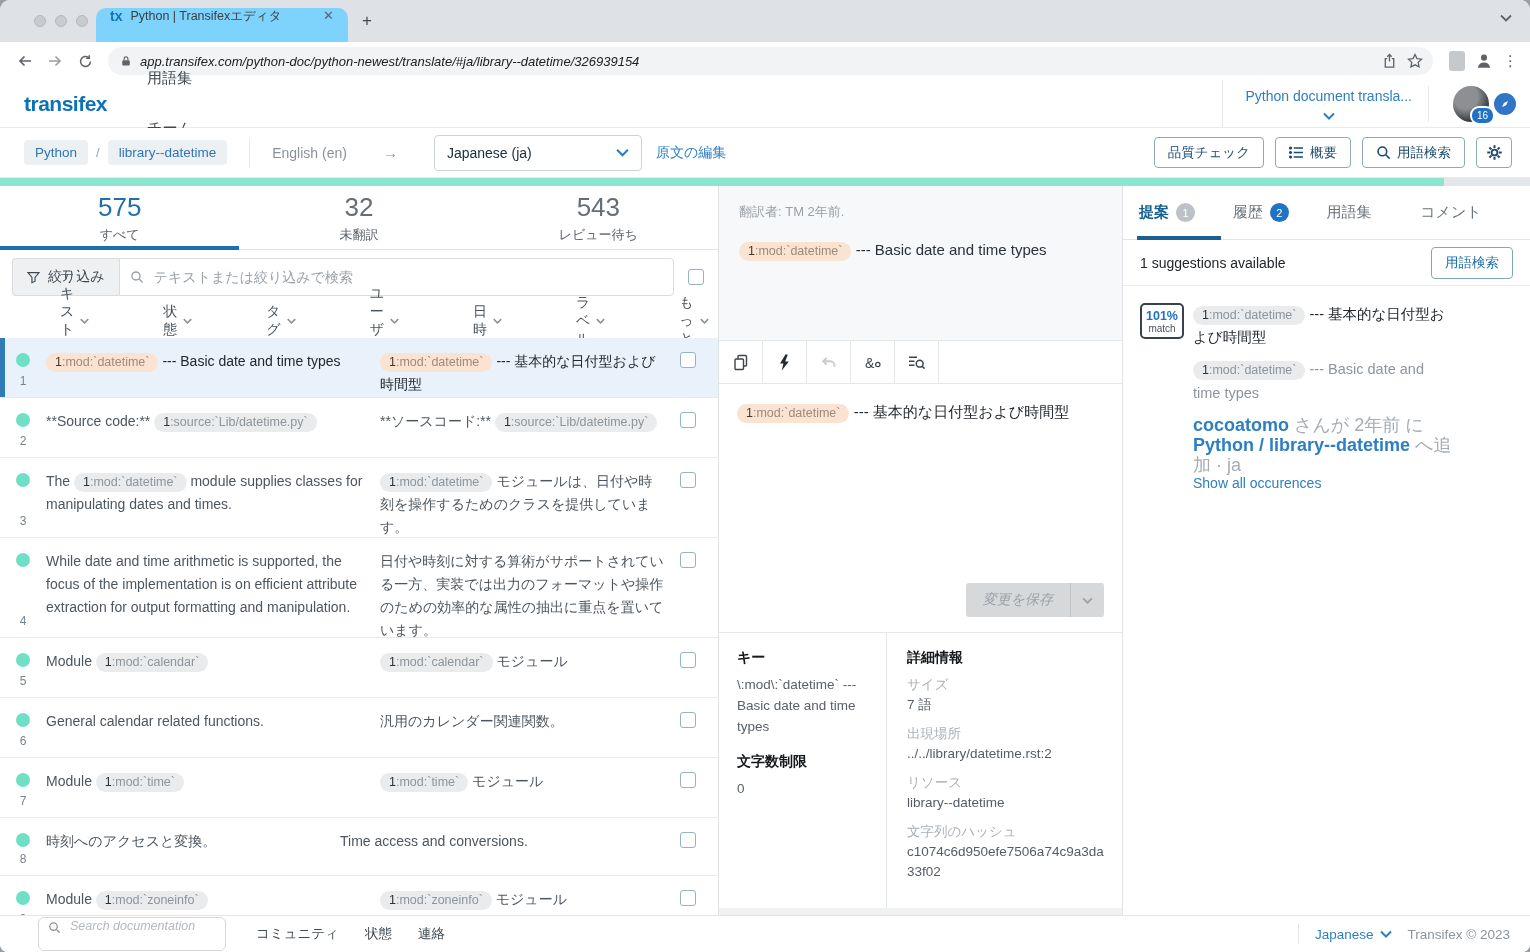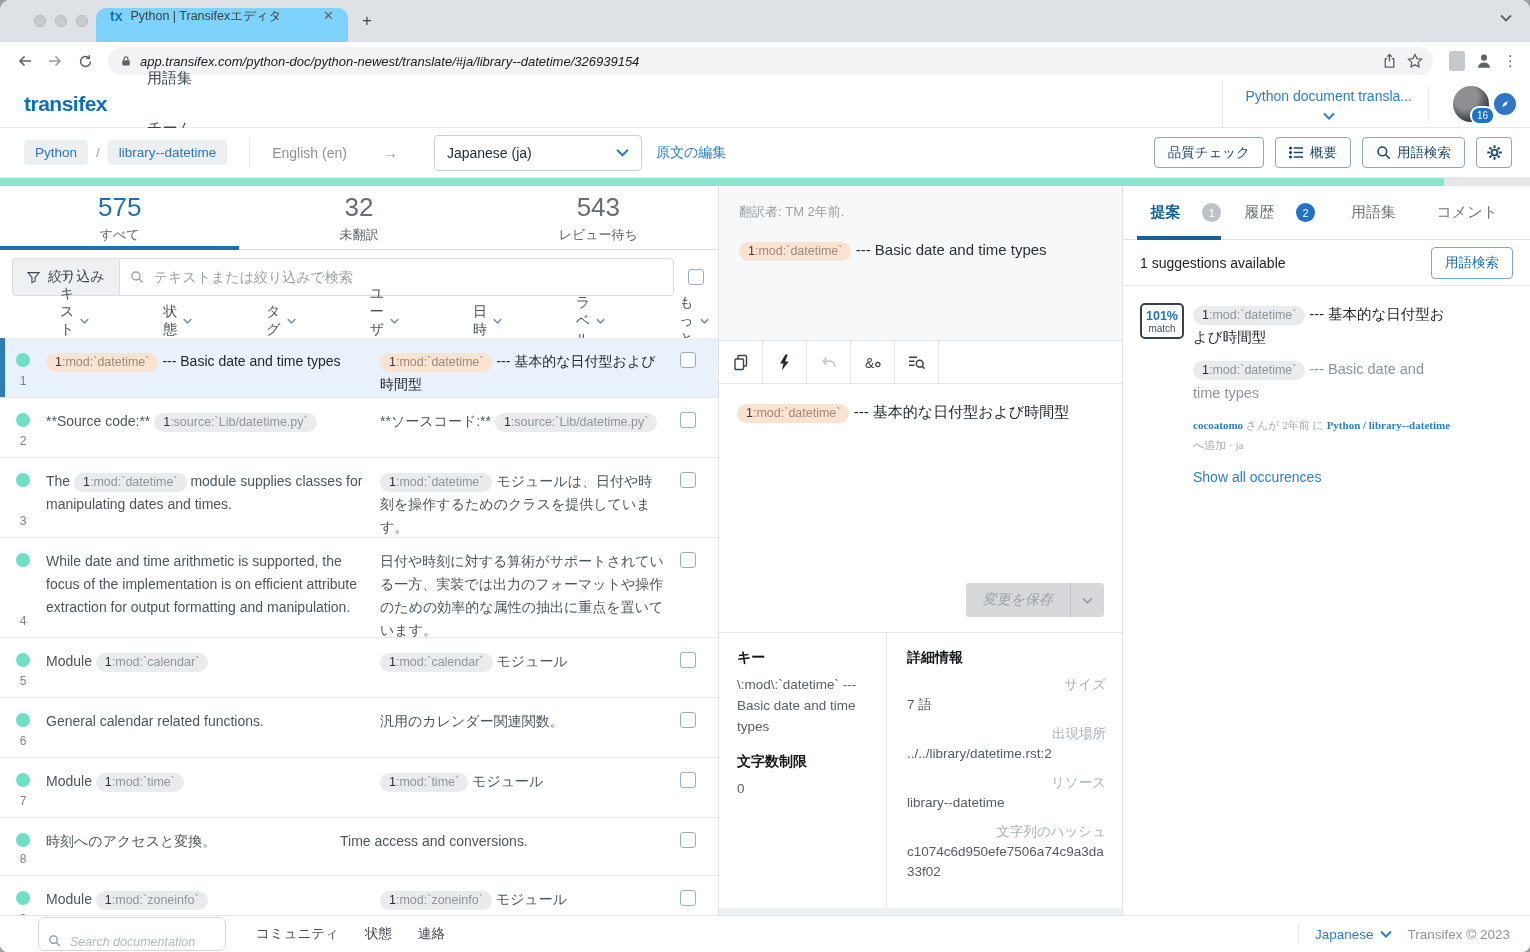--- a/index.html
+++ b/index.html
@@ -110,48 +110,48 @@
   .save-btn{display:flex;background:#d6d8da;border-radius:3px;color:#9ba1a6;font-size:14px;overflow:hidden;}
   .save-main{padding:8px 17px;}
   .save-caret{padding:8px 11px;border-left:1px solid #c2c5c8;display:flex;align-items:center;}
   .mdetails{height:276px;background:#fff;border-top:1px solid #e4e7e9;display:flex;flex:none;}
   .kcol{width:168px;flex:none;padding:16px 14px 0 18px;border-right:1px solid #e4e7e9;}
   .klabel{font-size:14px;font-weight:bold;color:#15181b;margin-bottom:7px;}
   .kval{font-size:13.5px;color:#5a6168;line-height:21px;margin-bottom:16px;}
   .dcol{flex:1;padding:16px 16px 0 20px;}
   .dtitle{font-size:14px;font-weight:bold;color:#15181b;margin-bottom:8px;}
   .dpair{margin-bottom:9px;}
-  .dlab{font-size:13.5px;color:#a9b0b6;line-height:20px;text-align:right;}
+  .dlab{font-size:13.5px;color:#a9b0b6;line-height:20px;}
   .dval{font-size:13.5px;color:#555c63;line-height:20px;word-break:break-all;}
   
   .rpanel{flex:1;background:#fff;display:flex;flex-direction:column;}
   .rtabs{height:54px;display:flex;align-items:center;border-bottom:1px solid #e0e4e6;padding:0 16px;gap:0;flex:none;}
-  .rtab{flex:1;display:flex;align-items:center;justify-content:center;gap:22px;font-size:15px;color:#6b747b;height:100%;position:relative;}
+  .rtab{flex:1;display:flex;align-items:center;justify-content:flex-start;gap:7px;font-size:15px;color:#6b747b;height:100%;position:relative;}
   .rtab.active{color:#17608f;font-weight:bold;}
   .rtab.active::after{content:"";position:absolute;left:-2px;right:12px;bottom:-1px;height:4px;background:#1e5f93;}
   .rbadge{min-width:19px;height:19px;border-radius:10px;color:#fff;font-size:11px;display:flex;align-items:center;justify-content:center;font-weight:normal;padding:0 3px;}
   .rbadge.gray{background:#bcc2c7;}
   .rbadge.blue{background:#1f72c4;}
   .rsub{height:46px;display:flex;align-items:center;padding:0 17px;border-bottom:1px solid #e9ecee;flex:none;}
   .rsum{font-size:14px;color:#20262b;}
   .glbtn{margin-left:auto;border:1px solid #7fa6c4;border-radius:4px;color:#2170ad;font-size:13.5px;padding:6px 13px;background:#fff;}
   .sugg{padding:17px;display:flex;align-items:flex-start;}
   .matchbox{width:44px;flex:none;border:2px solid #39424a;border-radius:5px;text-align:center;padding:4px 0 3px;}
   .matchpct{color:#1f72c4;font-size:12.5px;font-weight:bold;}
   .matchlab{color:#4a5157;font-size:10px;}
   .suggbody{margin-left:9px;width:262px;}
   .suggtrans{font-size:14.5px;color:#22282d;line-height:23px;margin-bottom:8px;}
   .suggsrc{font-size:14.5px;color:#8d959c;line-height:24px;margin-bottom:10px;}
-  .attrib{font-size:11px;line-height:20px;margin-bottom:14px;font-family:Liberation Serif, serif;}
+  .attrib{font-size:18px;line-height:20px;margin-bottom:0;}
   .attrib .alink{color:#2e7fc1;font-weight:600;}
   .attrib .amut{color:#a6adb3;}
   .showall{font-size:14px;color:#2e7fc1;}
   
   .footer{height:37px;border-top:1px solid #e3e6e8;display:flex;align-items:center;padding:0 20px;flex:none;background:#fff;}
-  .fsearch{width:188px;height:26px;border:1px solid #d4d8db;border-radius:6px;display:flex;align-items:flex-start;padding:16px 9px;margin-left:18px;}
+  .fsearch{width:188px;height:26px;border:1px solid #d4d8db;border-radius:6px;display:flex;align-items:flex-end;padding:16px 9px;margin-left:18px;}
   .fsearch input{border:none;outline:none;flex:1;font-size:12.5px;font-style:italic;color:#6e767d;margin-left:7px;font-family:inherit;background:transparent;width:100%;}
   .fsearch input::placeholder{color:#b3b9bf;}
   .flinks{display:flex;gap:26px;margin-left:30px;font-size:13.5px;color:#3f4950;}
   .fright{margin-left:auto;display:flex;align-items:center;gap:16px;}
   .fdiv{width:1px;height:20px;background:#e1e5e7;}
   .flang{color:#2e7fc1;font-size:13.5px;display:flex;align-items:center;gap:6px;}
   .fcopy{color:#8d959b;font-size:13.5px;}
   svg{display:block;}
 </style>
 </head>

